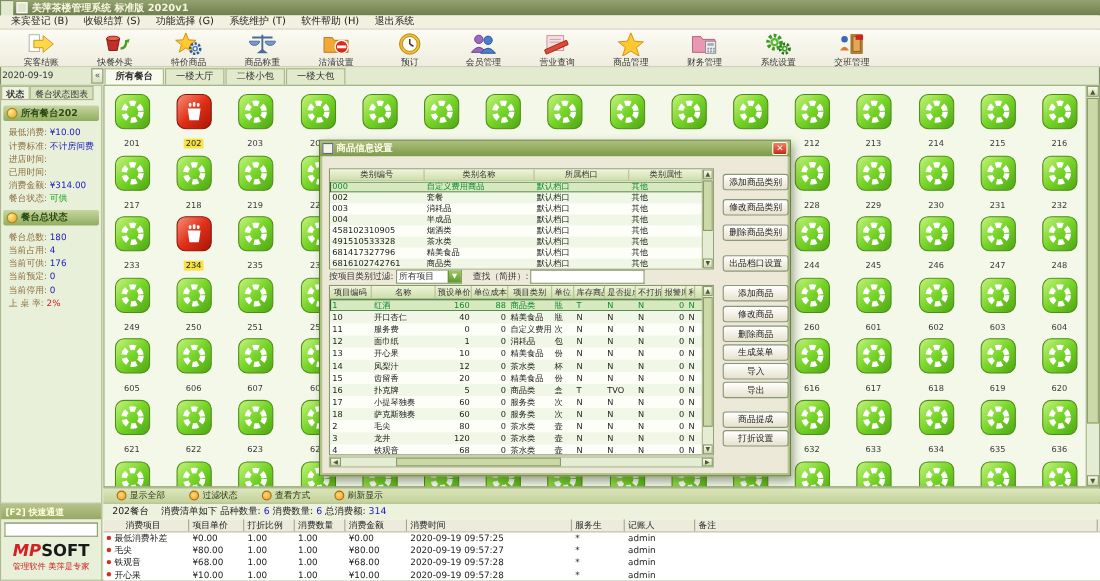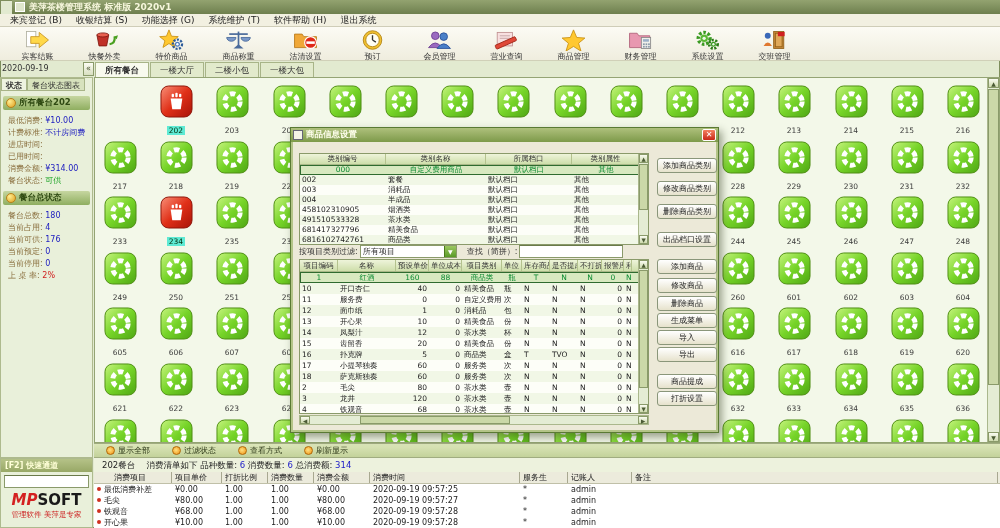--- a/index.html
+++ b/index.html
@@ -62,21 +62,21 @@
   .logo .mp{color:#d42020;font-style:italic;}
   .logo .soft{color:#1a1a1a;}
   .slogan{text-align:center;color:#cc2020;font-size:7.5px;margin-top:2px;white-space:nowrap;}
 
   
   .grid{position:absolute;left:94px;top:77px;width:906px;height:366px;box-sizing:border-box;
     background:#f3f8e9;border:1px solid #94a474;overflow:hidden;}
   .cell{position:absolute;width:46px;text-align:center;}
   .cell svg{display:block;margin:0 auto;}
   .tlabel{display:inline-block;font-size:7.5px;color:#3a3a3a;margin-top:1px;padding:0 2px;line-height:9px;}
-  .tlabel.occ{background:#5eead4;color:#05300f;}
+  .tlabel.occ{background:#fde047;color:#05300f;}
   .vscroll{position:absolute;right:0;top:0;bottom:0;width:12px;background:#e4ecd4;border-left:1px solid #aab78c;box-sizing:border-box;}
   .sb-btn{height:10px;background:linear-gradient(#fafcf2,#cdd9ac);border:1px solid #8a9a6a;
     font-size:6px;line-height:9px;text-align:center;color:#4a5a34;box-sizing:border-box;}
   .vthumb{position:absolute;left:0;right:0;top:11px;height:296px;background:#cbd8a8;border:1px solid #8a9a6a;box-sizing:border-box;}
   .vscroll .dn{position:absolute;bottom:0;left:0;right:0;}
 
   
   .bbar{position:absolute;left:94px;top:443px;width:906px;height:15px;box-sizing:border-box;
     background:linear-gradient(#dce6ba,#c3d29a);border-top:1px solid #a0ac80;border-bottom:1px solid #a0ac80;
     display:flex;align-items:center;padding-left:12px;}
@@ -103,31 +103,31 @@
     border:1px solid #fff;border-radius:2px;color:#fff;font-size:8px;line-height:10px;text-align:center;box-sizing:border-box;}
   .dtable{position:absolute;background:#fdfef8;border:1px solid #8a9a6a;overflow:hidden;box-sizing:border-box;}
   .dtr{display:flex;}
   .cat .dtr{height:10px;line-height:10px;}
   .items .dtr{height:11px;line-height:11px;}
   .dtr.hd{background:linear-gradient(#eef4da,#cedeaa);border-bottom:1px solid #a8b888;}
   .dtd{box-sizing:border-box;padding:0 2px;overflow:hidden;white-space:nowrap;font-size:7.5px;color:#222;}
   .dtr.hd .dtd{border-right:1px solid #b4c28e;color:#333;text-align:center;}
   .dtr.alt{background:#f1f7e6;}
   .dtr.sel{background:#d8e9c0;box-shadow:inset 0 0 0 1px #2f6b2f;}
-  .dtr.sel .dtd{color:#0a8a30;text-align:center;}
+  .dtr.sel .dtd{color:#0a8a30;}
   .dtd.r{text-align:right;}
   .dt-vscroll{position:absolute;top:0;bottom:0;right:0;width:10px;background:#e4ecd4;border-left:1px solid #aab78c;box-sizing:border-box;}
   .dt-vscroll .sb-btn{height:9px;font-size:5.5px;line-height:8px;}
   .dt-vscroll .dn{position:absolute;bottom:0;left:0;right:0;}
   .dt-vthumb{position:absolute;left:0;right:0;background:#cbd8a8;border:1px solid #8a9a6a;box-sizing:border-box;}
   .btn{position:absolute;left:366px;width:60px;height:15px;box-sizing:border-box;
     background:linear-gradient(#ffffff,#e6e2cc);border:1px solid #8a967a;border-radius:3px;
     font-size:8px;line-height:13px;text-align:center;color:#222;}
   .filter{position:absolute;left:8px;top:117px;height:13px;display:flex;align-items:center;font-size:8px;color:#333;white-space:nowrap;}
-  .selbox{width:97px;height:13px;background:#fff;border:1px solid #8a9a6a;box-sizing:border-box;
+  .selbox{width:60px;height:13px;background:#fff;border:1px solid #8a9a6a;box-sizing:border-box;
     font-size:8px;line-height:11px;padding-left:2px;position:relative;margin-left:2px;}
   .selbox .drop{position:absolute;right:0;top:0;bottom:0;width:11px;background:linear-gradient(#9cc860,#5a9a28);
     border-left:1px solid #4a7a1a;color:#fff;font-size:6px;text-align:center;line-height:11px;}
   .search-input{width:104px;height:13px;border:1px solid #8a9a6a;border-top-color:#6a7a4a;background:#fff;
     font-size:8px;box-sizing:border-box;margin-left:2px;}
   .hscroll{position:absolute;left:8px;top:287px;width:350px;height:10px;background:#e4ecd4;border:1px solid #aab78c;box-sizing:border-box;}
   .hscroll .sb-btn{position:absolute;top:0;bottom:0;width:10px;height:auto;line-height:8px;font-size:5.5px;}
   .hscroll .lf{left:0;} .hscroll .rt{right:0;}
   .hthumb{position:absolute;top:0;bottom:0;left:60px;width:150px;background:#cbd8a8;border:1px solid #8a9a6a;box-sizing:border-box;}
 </style>
@@ -318,20 +318,24 @@
   <span class="side-tab active">状态</span>
   <span class="side-tab">餐台状态图表</span>
 </div>
 
 <div class="grid">
   <div class="vscroll">
     <div class="sb-btn up">▲</div>
     <div class="vthumb"></div>
     <div class="sb-btn dn">▼</div>
   </div>
+<div class="cell" style="left: 2px; top: 7px;"><svg viewBox="0 0 34 34" width="33" height="33">
+        <rect x="1" y="1" width="32" height="32" rx="8" fill="url(#gicon)" stroke="#4e8c14"></rect>
+        <circle cx="17" cy="17" r="8" fill="none" stroke="#ffffff" stroke-width="5" stroke-dasharray="5.5 3.2"></circle>
+      </svg><div class="tlabel">201</div></div>
     <div class="cell" style="left: 58px; top: 7px;"><svg viewBox="0 0 34 34" width="33" height="33">
         <rect x="1" y="1" width="32" height="32" rx="8" fill="url(#ricon)" stroke="#8c1408"></rect>
         <path d="M11 14 h12 l-1.6 11 h-8.8 Z" fill="#fff"></path>
         <rect x="12" y="9" width="2.4" height="3.5" rx="1" fill="#fff"></rect>
         <rect x="15.8" y="8" width="2.4" height="4.5" rx="1" fill="#fff"></rect>
         <rect x="19.6" y="9" width="2.4" height="3.5" rx="1" fill="#fff"></rect>
       </svg><div class="tlabel occ">202</div></div>
     <div class="cell" style="left: 114px; top: 7px;"><svg viewBox="0 0 34 34" width="33" height="33">
         <rect x="1" y="1" width="32" height="32" rx="8" fill="url(#gicon)" stroke="#4e8c14"></rect>
         <circle cx="17" cy="17" r="8" fill="none" stroke="#ffffff" stroke-width="5" stroke-dasharray="5.5 3.2"></circle>

